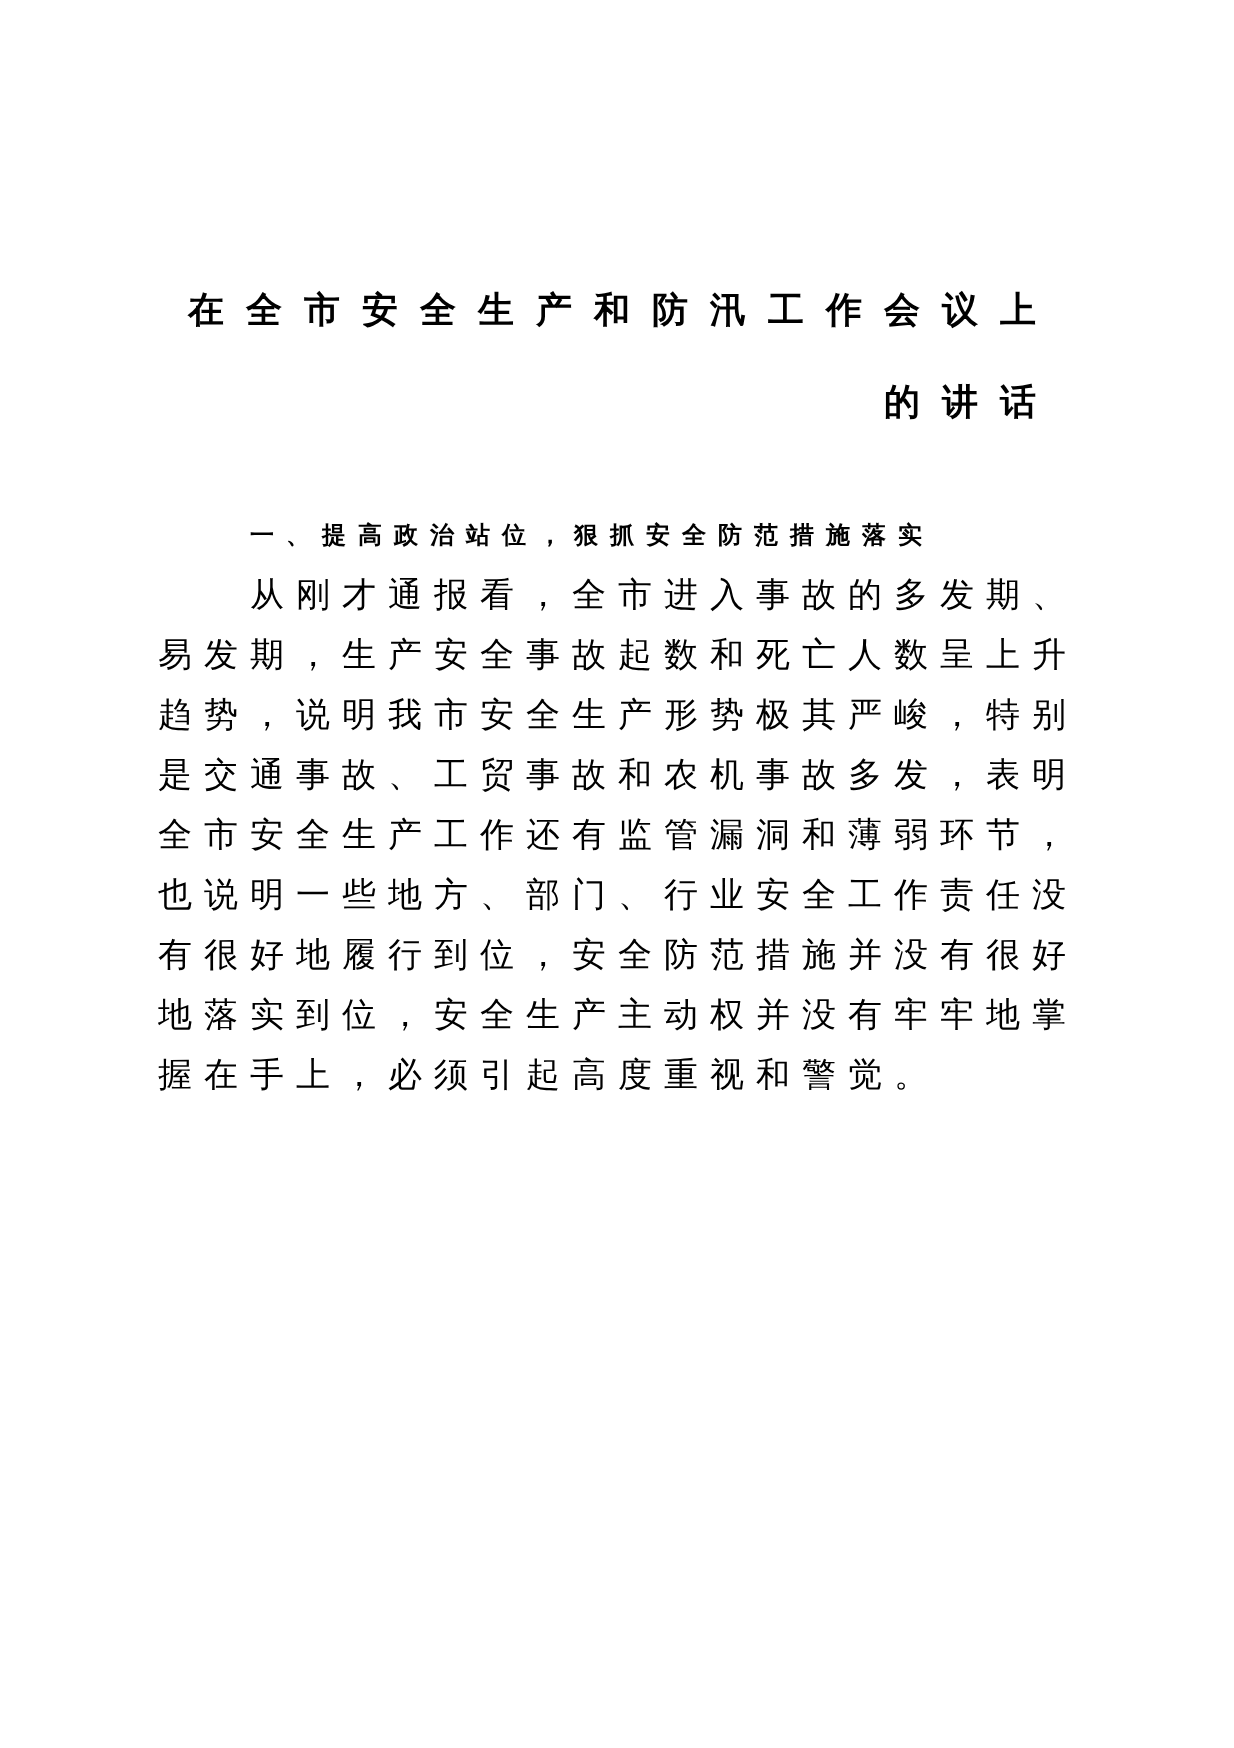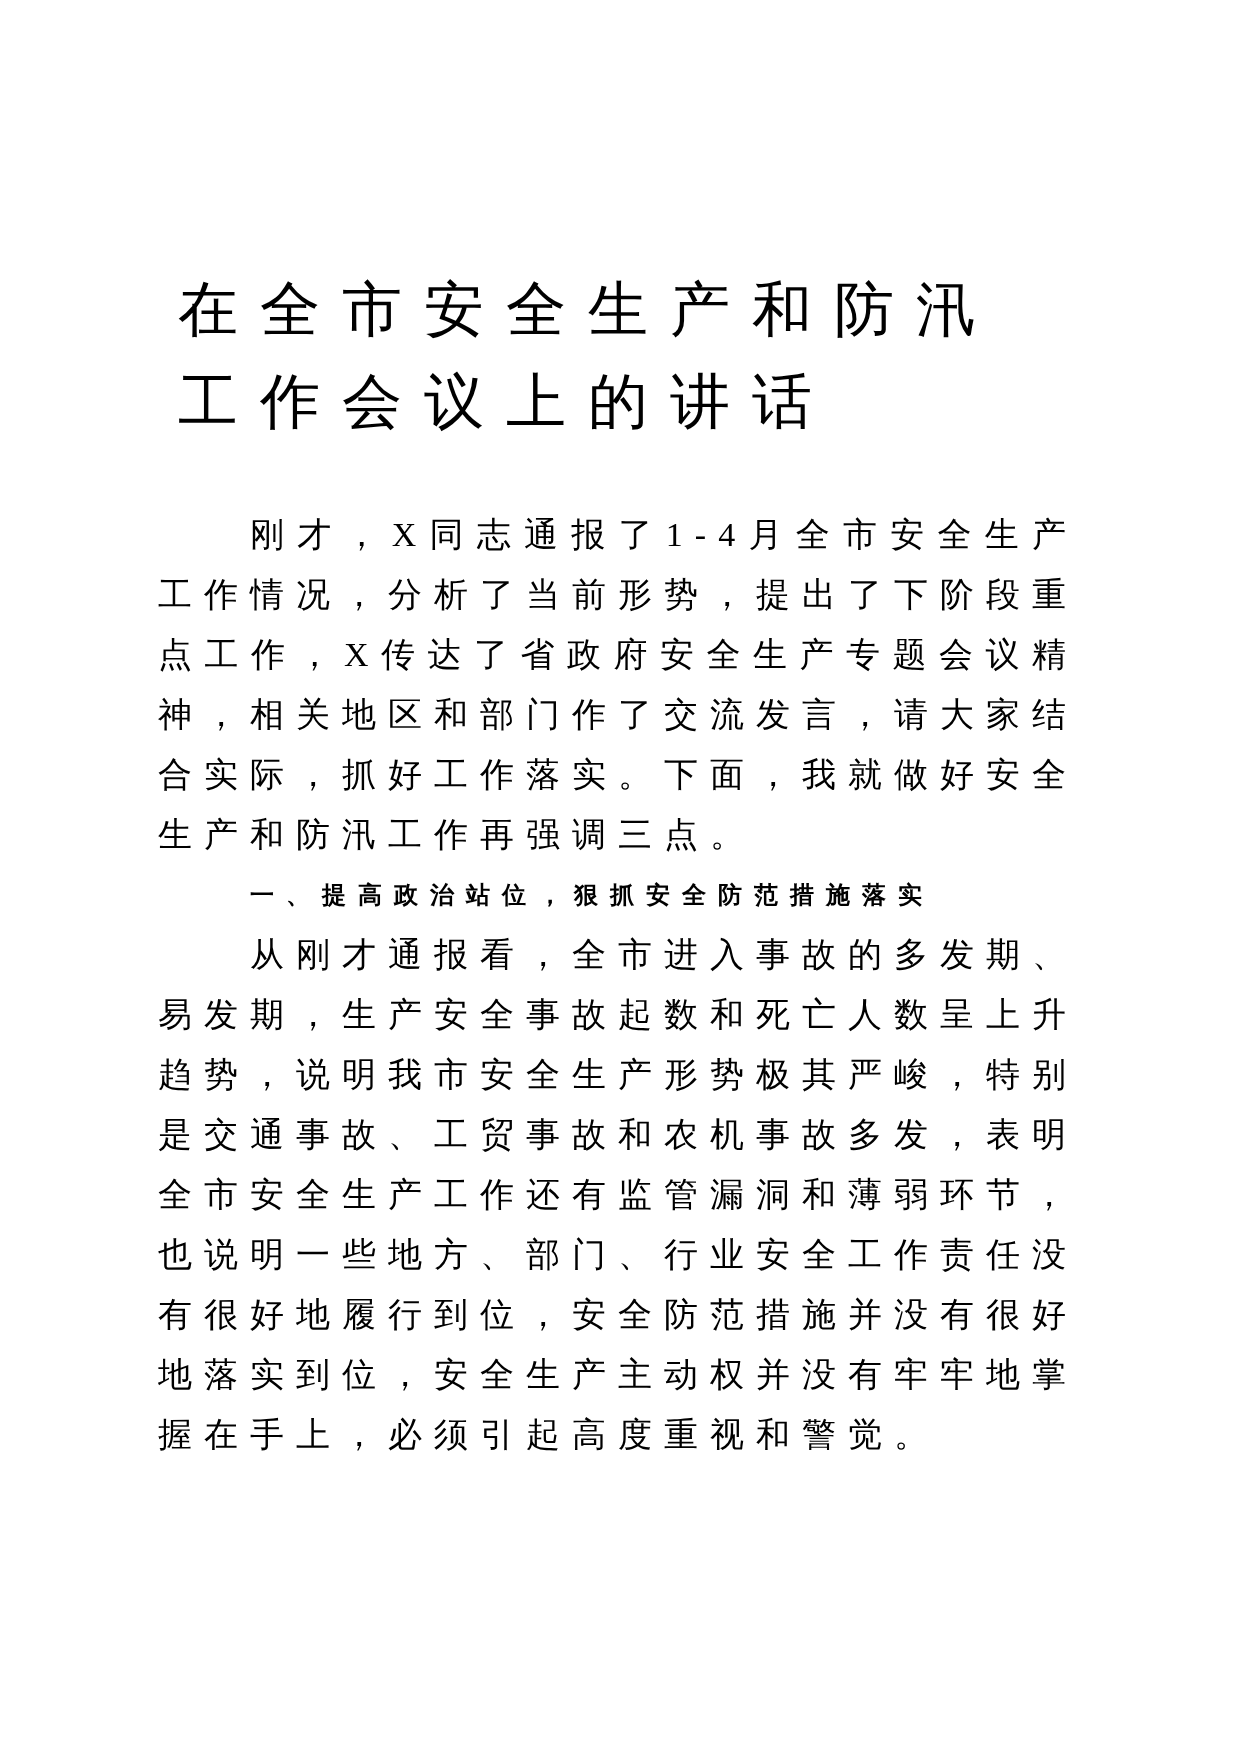--- a/index.html
+++ b/index.html
@@ -13,25 +13,25 @@
     height: 1748px;
     margin: 0 auto;
     background: #ffffff;
     color: #000000;
     box-sizing: border-box;
     padding: 264px 156px 0 158px;
     overflow: hidden;
   }
   .doc-title {
     font-family: "Liberation Sans", sans-serif;
-    font-weight: normal;
-    font-size: 60px;
+    font-weight: bold;
+    font-size: 36px;
     line-height: 92px;
     letter-spacing: 22px;
-    text-align: left;
+    text-align: right;
     width: 880px;
     margin: 0 auto;
   }
   .doc-body {
     margin-top: 57px;
     width: 920px;
     font-family: "Liberation Serif", serif;
     font-size: 34px;
     line-height: 60px;
     letter-spacing: 12px;
@@ -51,17 +51,16 @@
     line-height: 60px;
     letter-spacing: 12px;
   }
 </style>
 </head>
 <body>
 
 <div class="page">
   <h1 class="doc-title">在全市安全生产和防汛工作会议上的讲话</h1>
   <div class="doc-body">
-    <p class="para">刚才，X同志通报了1-4月全市安全生产工作情况，分析了当前形势，提出了下阶段重点工作，X传达了省政府安全生产专题会议精神，相关地区和部门作了交流发言，请大家结合实际，抓好工作落实。下面，我就做好安全生产和防汛工作再强调三点。</p>
     <h2 class="section-heading">一、提高政治站位，狠抓安全防范措施落实</h2>
     <p class="para">从刚才通报看，全市进入事故的多发期、易发期，生产安全事故起数和死亡人数呈上升趋势，说明我市安全生产形势极其严峻，特别是交通事故、工贸事故和农机事故多发，表明全市安全生产工作还有监管漏洞和薄弱环节，也说明一些地方、部门、行业安全工作责任没有很好地履行到位，安全防范措施并没有很好地落实到位，安全生产主动权并没有牢牢地掌握在手上，必须引起高度重视和警觉。</p>
   </div>
 </div>
 
 </body></html>

